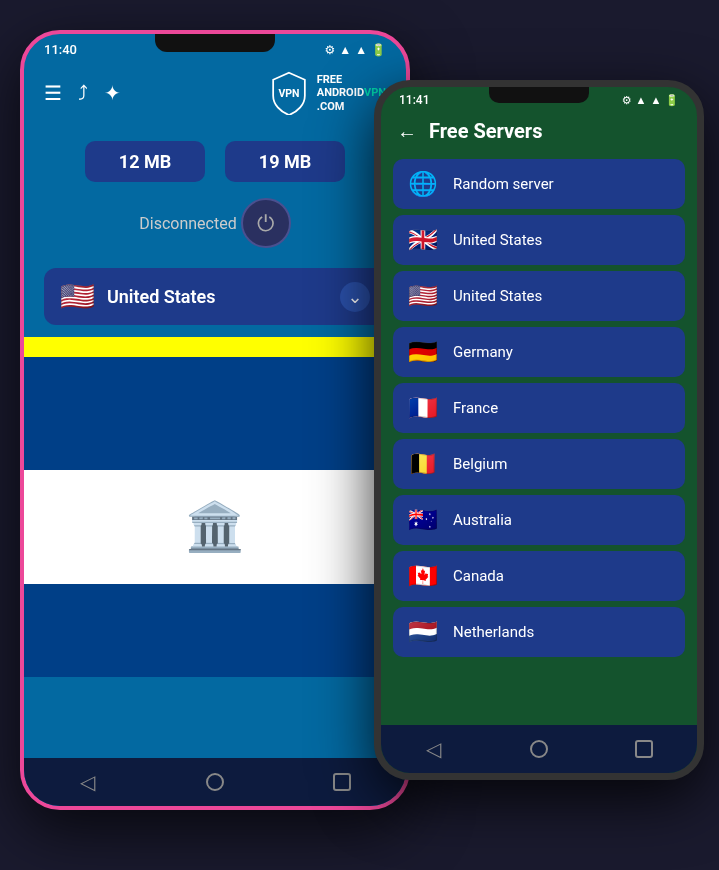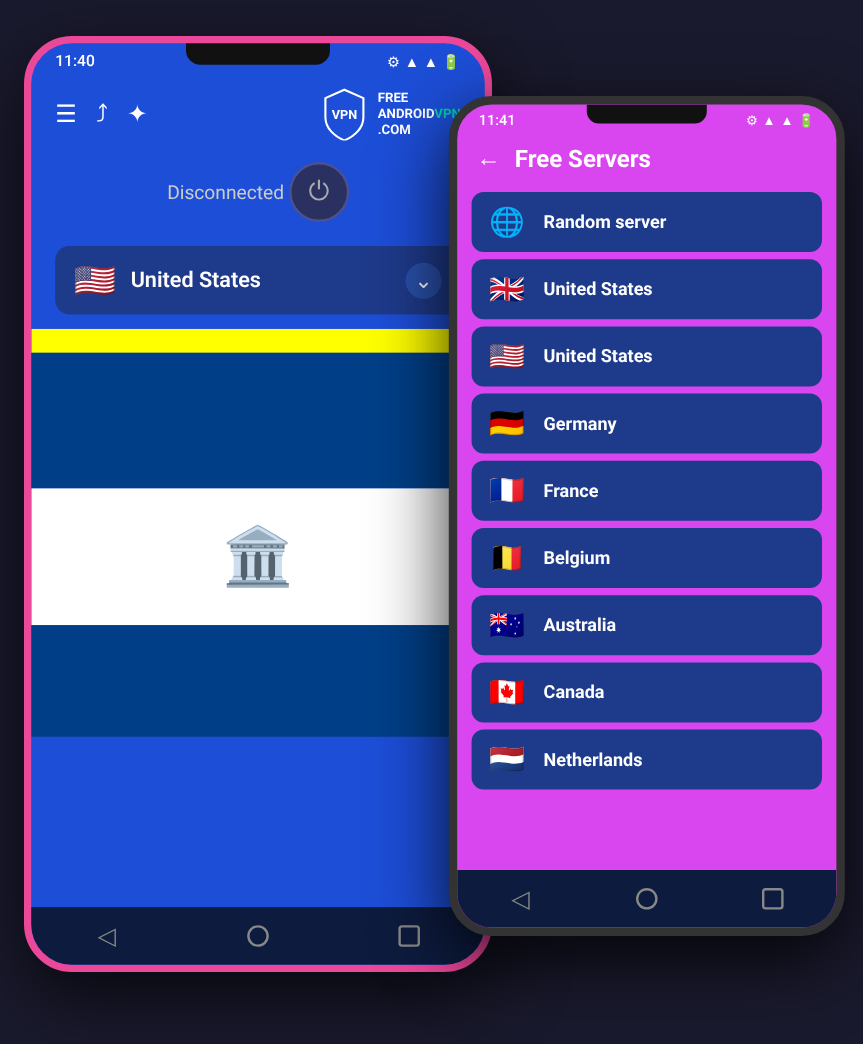--- a/index.html
+++ b/index.html
@@ -12,23 +12,23 @@
       justify-content: center;
       font-family: 'Roboto', Arial, sans-serif;
       overflow: hidden;
       position: relative;
     }
 
     
     .phone1 {
       width: 390px;
       height: 780px;
-      background: #1d4ed8;
+      background: #0369a1;
       border-radius: 40px;
-      border: 6px solid #ec4899;
+      border: 4px solid #ec4899;
       position: absolute;
       left: 20px;
       top: 30px;
       box-shadow: 0 20px 60px rgba(0,0,0,0.7);
       overflow: hidden;
       z-index: 1;
     }
 
     .phone1-notch {
       width: 120px;
@@ -208,21 +208,21 @@
     }
     .flag-yellow-top {
       background: #FFFF00;
       height: 20px;
     }
 
     
     .phone2 {
       width: 330px;
       height: 700px;
-      background: #d946ef;
+      background: #14532d;
       border-radius: 36px;
       border: 7px solid #333;
       position: absolute;
       right: 15px;
       top: 80px;
       box-shadow: 0 20px 60px rgba(0,0,0,0.8);
       overflow: hidden;
       z-index: 2;
     }
 
@@ -292,21 +292,21 @@
 
     .server-item-flag {
       font-size: 24px;
       width: 32px;
       text-align: center;
     }
 
     .server-item-name {
       color: white;
       font-size: 15px;
-      font-weight: 700;
+      font-weight: 400;
     }
 
     
     .nav-bar {
       position: absolute;
       bottom: 0;
       left: 0;
       right: 0;
       height: 48px;
       background: #0d1b3e;
@@ -368,20 +368,24 @@
         <text x="22" y="30" text-anchor="middle" fill="white" font-size="12" font-weight="bold">VPN</text>
       </svg>
       <div class="logo-text">
         <div>FREE</div>
         <div>ANDROID<span>VPN</span></div>
         <div>.COM</div>
       </div>
     </div>
   </div>
 
+  <div class="data-row">
+    <div class="data-badge">12 MB</div>
+    <div class="data-badge">19 MB</div>
+  </div>
 
   <div class="status-row">
     <span class="status-text">Disconnected</span>
     <div class="power-btn">⏻</div>
   </div>
 
   <div class="server-selector">
     <span class="flag-emoji">🇺🇸</span>
     <span class="server-name">United States</span>
     <div class="chevron">⌄</div>

